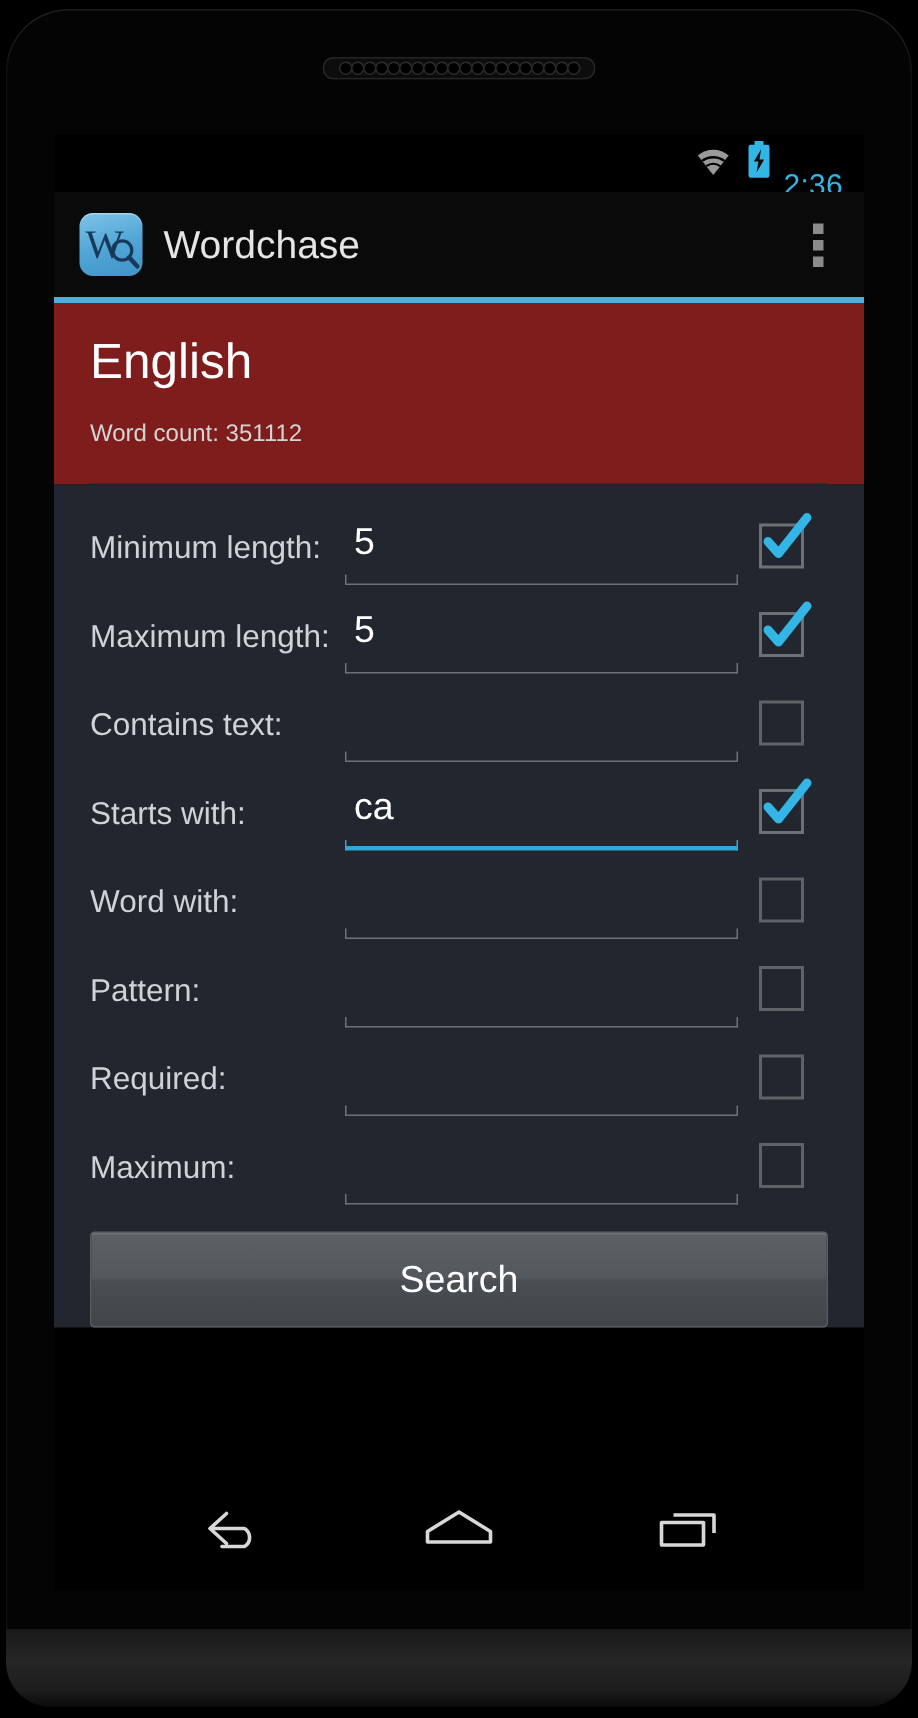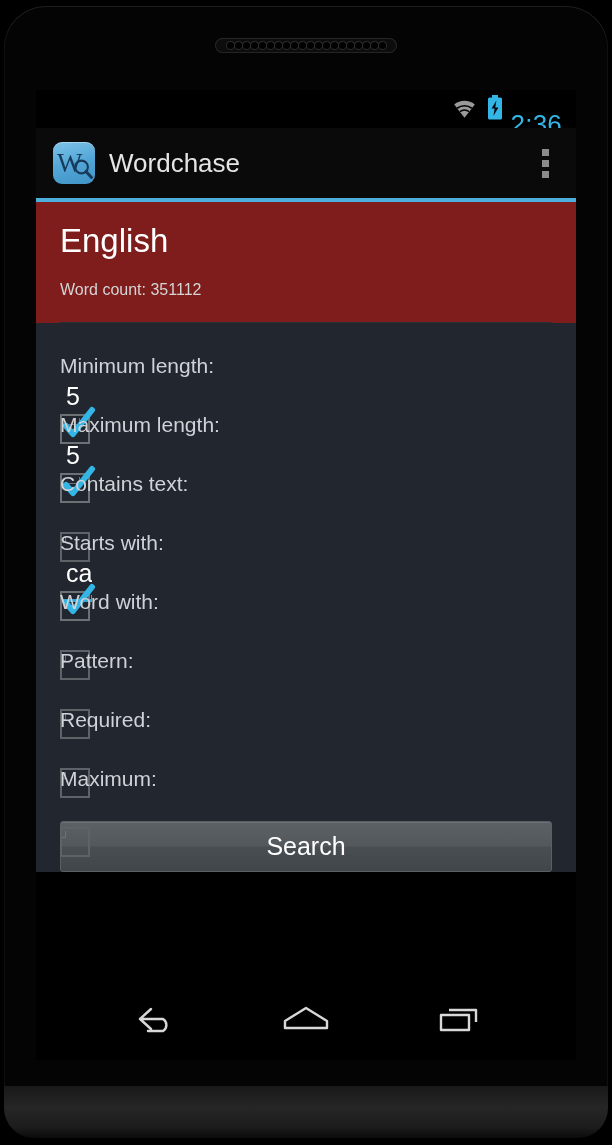--- a/index.html
+++ b/index.html
@@ -85,21 +85,21 @@
     display: flex;
     align-items: center;
     justify-content: flex-end;
     padding-right: 14px;
     box-sizing: border-box;
   }
   .wifi-icon { margin-right: 9px; display: block; }
   .batt-icon { margin-right: 8px; display: block; }
   .clock {
     color: #33B5E5;
-    font-size: 26px;
+    font-size: 20px;
     letter-spacing: 0.2px;
     line-height: 1;
     padding-bottom: 2px;
     margin-top: 31px;
   }
 
   
   .actionbar {
     position: relative;
     height: 70px;
@@ -176,21 +176,20 @@
     padding: 18px 0 0 0;
     flex: 1 1 auto;
   }
   .row {
     position: relative;
     height: 59px;
     display: flex;
     align-items: flex-start;
     padding: 0 16px 0 24px;
     box-sizing: border-box;
-    flex-direction: column;
   }
   .row-label {
     color: #cfd2d6;
     font-size: 21px;
     line-height: 1;
     padding-top: 14px;
     width: 170px;
     flex: 0 0 auto;
     white-space: nowrap;
   }
@@ -236,21 +235,21 @@
   }
   .checkbox.checked { border-color: #6c7176; }
   .checkbox svg { position: absolute; left: -7px; top: -12px; }
 
   
   .search-wrap {
     padding: 8px 24px 0 24px;
   }
   .search-btn {
     width: 100%;
-    height: 51px;
+    height: 64px;
     border: 1px solid #5a5f64;
     border-radius: 3px;
     background: linear-gradient(180deg, #5c6166 0%, #53585d 48%, #494e53 52%, #41464b 100%);
     color: #ffffff;
     font-size: 25px;
     font-family: "Liberation Sans", sans-serif;
     display: flex;
     align-items: center;
     justify-content: center;
     box-sizing: border-box;

